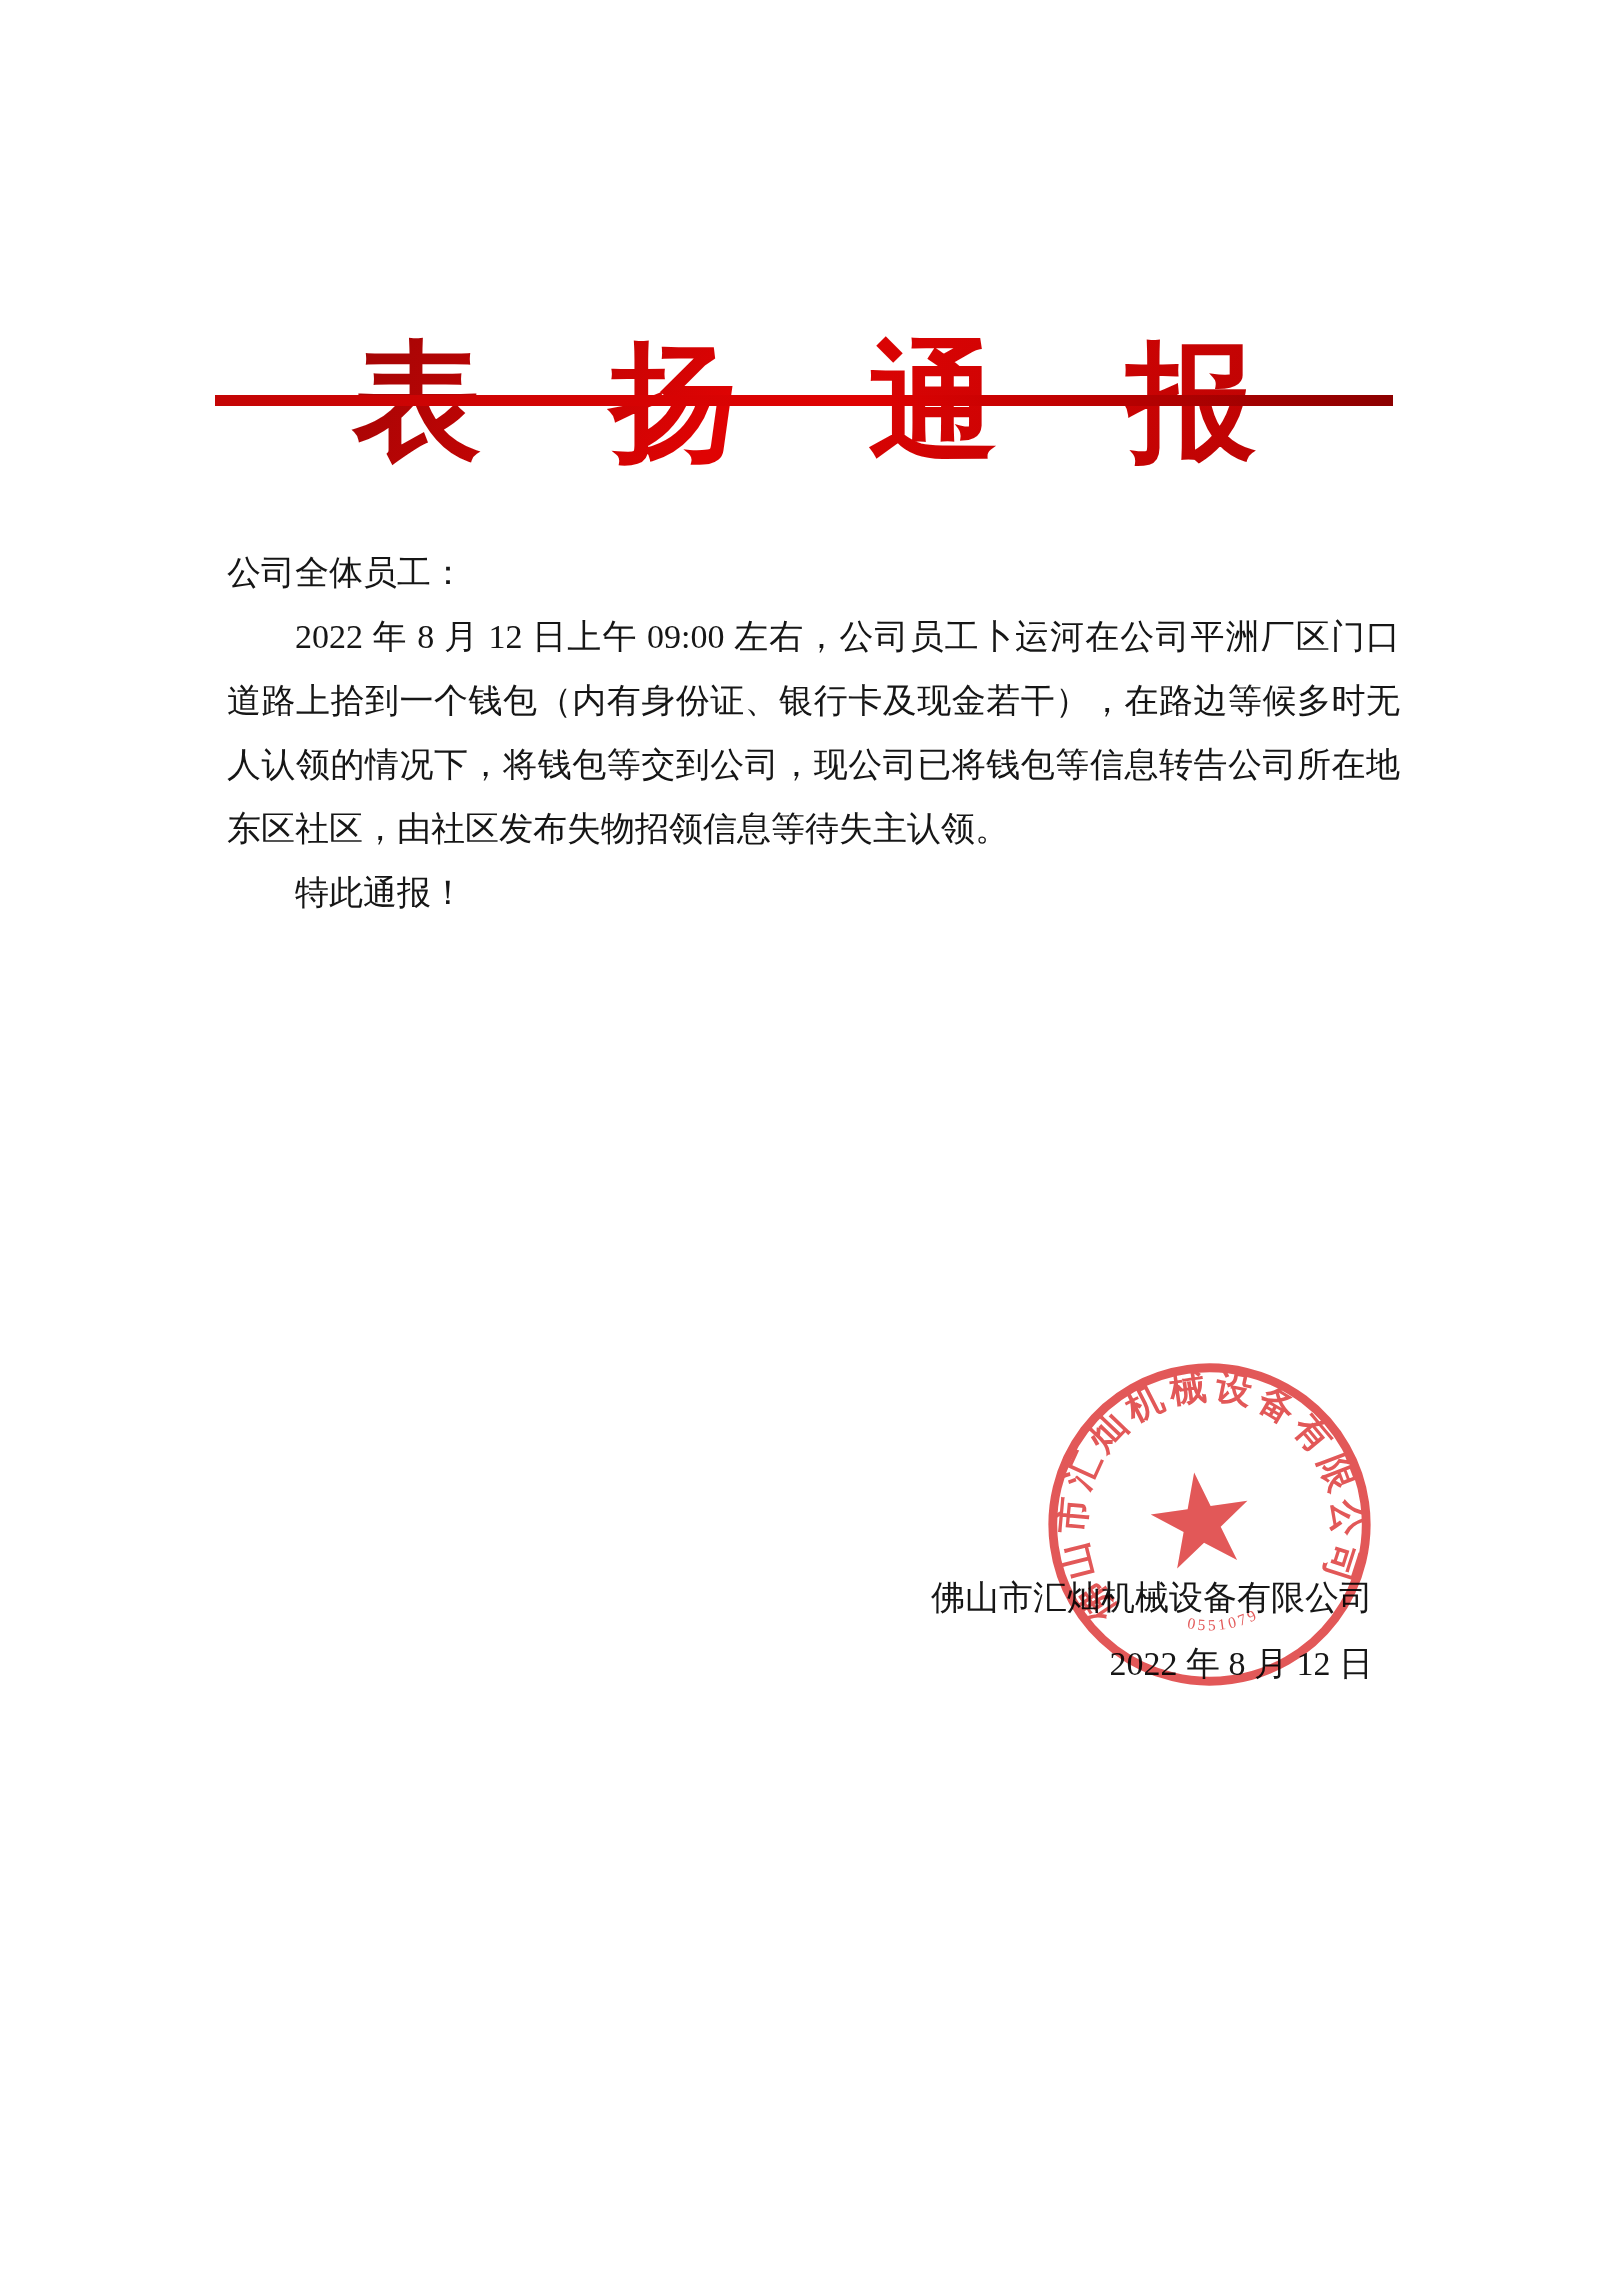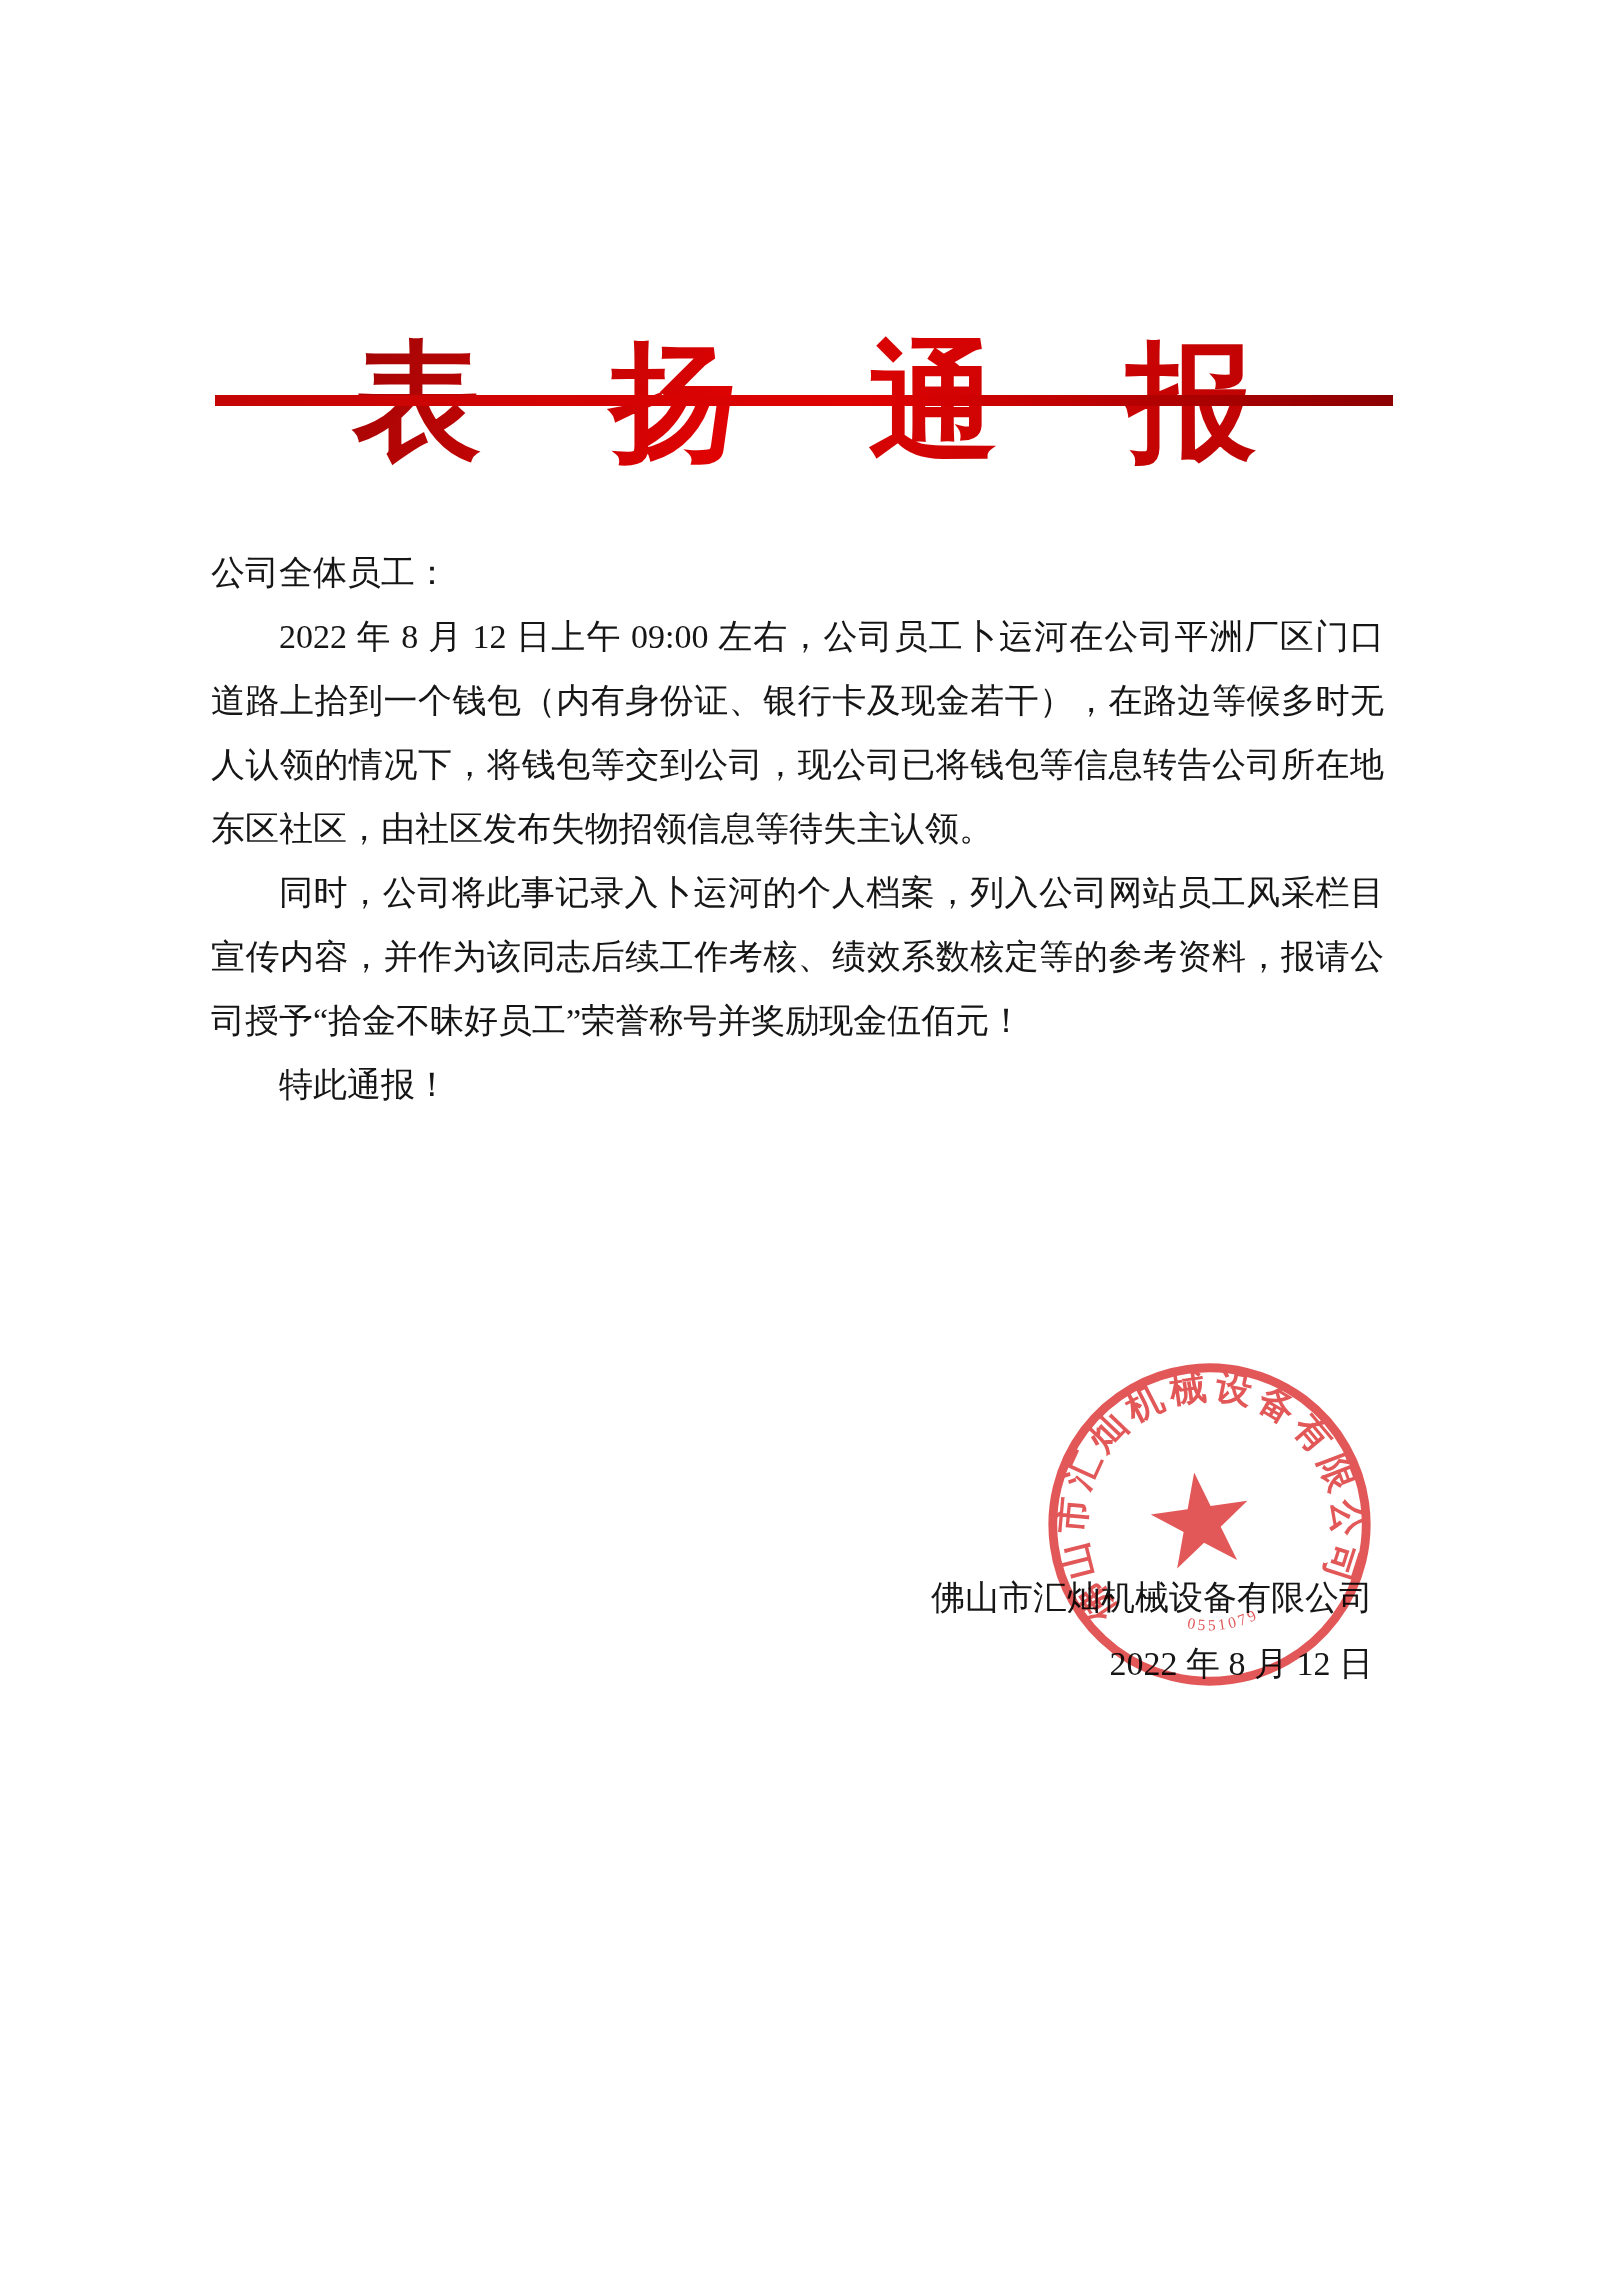--- a/index.html
+++ b/index.html
@@ -30,21 +30,21 @@
   .title-rule {
     position: absolute;
     left: 215px;
     top: 395px;
     width: 1178px;
     height: 10.8px;
     background: linear-gradient(90deg, #c40505 0%, #df0202 55%, #8c0000 100%);
   }
   .body-text {
     position: absolute;
-    left: 211px;
+    left: 227px;
     top: 541px;
     width: 1173px;
     font-size: 34px;
     line-height: 64px;
     color: #161616;
     text-align: justify;
     font-family: Liberation Serif, serif;
   }
   .body-text p { margin: 0; text-indent: 2em; }
   .body-text p.salutation { text-indent: 0; }
@@ -75,21 +75,20 @@
 <body>
 
 <div class="page">
 
   <h1 class="title">表　扬　通　报</h1>
   <div class="title-rule"></div>
 
   <div class="body-text">
     <p class="salutation">公司全体员工：</p>
     <p>2022 年 8 月 12 日上午 09:00 左右，公司员工卜运河在公司平洲厂区门口道路上拾到一个钱包（内有身份证、银行卡及现金若干），在路边等候多时无人认领的情况下，将钱包等交到公司，现公司已将钱包等信息转告公司所在地东区社区，由社区发布失物招领信息等待失主认领。</p>
-    <p>同时，公司将此事记录入卜运河的个人档案，列入公司网站员工风采栏目宣传内容，并作为该同志后续工作考核、绩效系数核定等的参考资料，报请公司授予“拾金不昧好员工”荣誉称号并奖励现金伍佰元！</p>
     <p>特此通报！</p>
   </div>
 
   <div class="signature">
     <div>佛山市汇灿机械设备有限公司</div>
     <div>2022 年 8 月 12 日</div>
   </div>
 
   <div class="seal">
     <svg viewBox="0 0 340 340" xmlns="http://www.w3.org/2000/svg">

